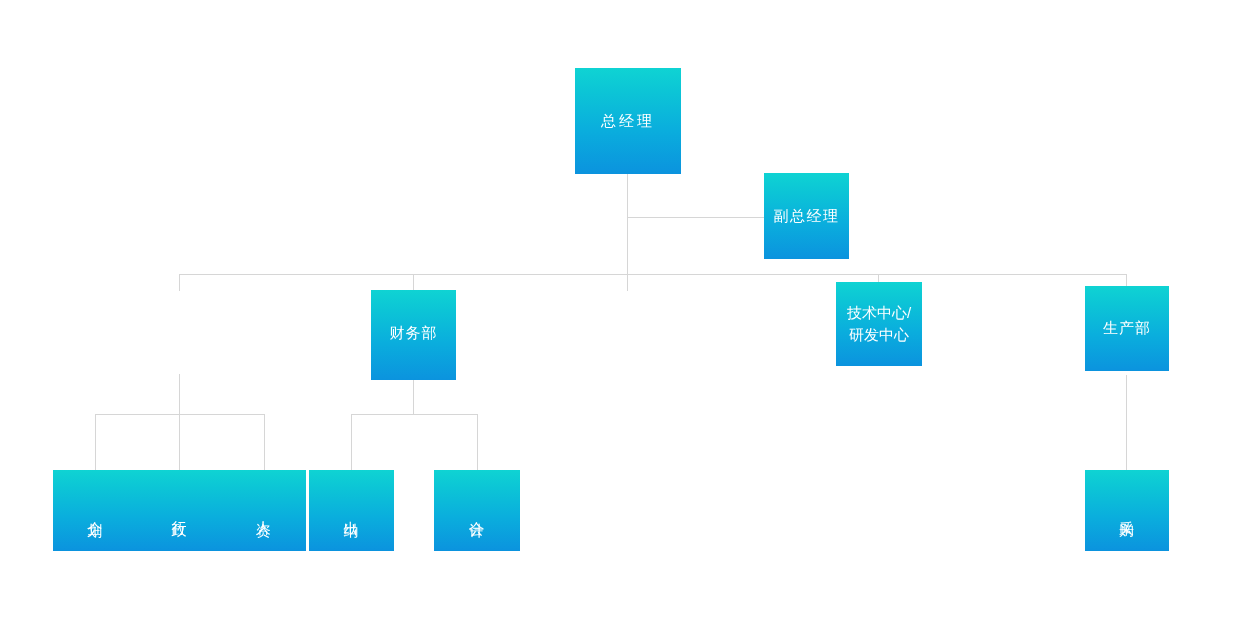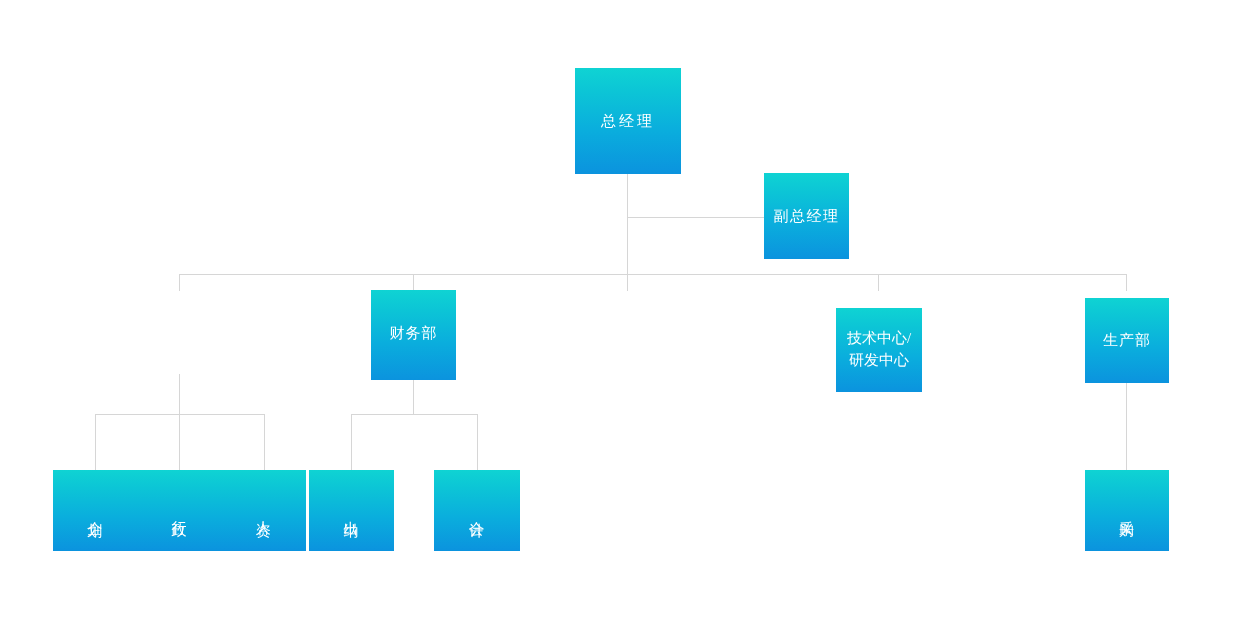--- a/index.html
+++ b/index.html
@@ -136,26 +136,26 @@
   <div class="node deputy" style="left:764px; top:173px; width:85px; height:86px;">
     <span class="label">副总经理</span>
   </div>
 
 
   <div class="node dept" style="left:371px; top:290px; width:85px; height:90px;font-family:Liberation Mono, monospace;">
     <span class="label">财务部</span>
   </div>
 
 
-  <div class="node dept two-line" style="left:836px; top:308px; width:86px; height:84px;font-family:Liberation Serif, serif;">
+  <div class="node dept two-line" style="left:836px; top:282px; width:86px; height:84px;">
     <span class="label">技术中心/
 研发中心</span>
   </div>
 
-  <div class="node dept" style="left:1085px; top:298px; width:84px; height:85px;">
+  <div class="node dept" style="left:1085px; top:286px; width:84px; height:85px;">
     <span class="label">生产部</span>
   </div>
 
   <div class="merged" style="left:53px; top:470px; width:253px; height:81px;">
     <div class="cell">
       <span class="label">企划</span>
     </div>
     <div class="cell">
       <span class="label">行政</span>
     </div>

